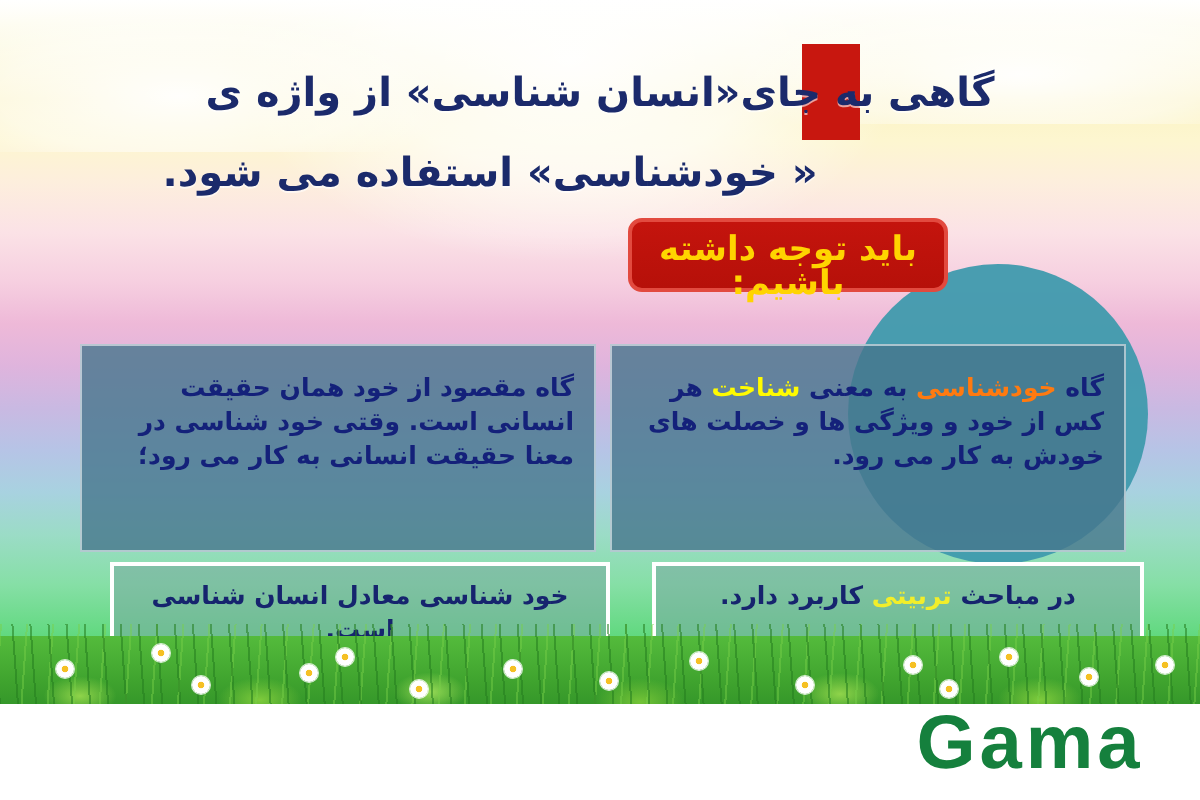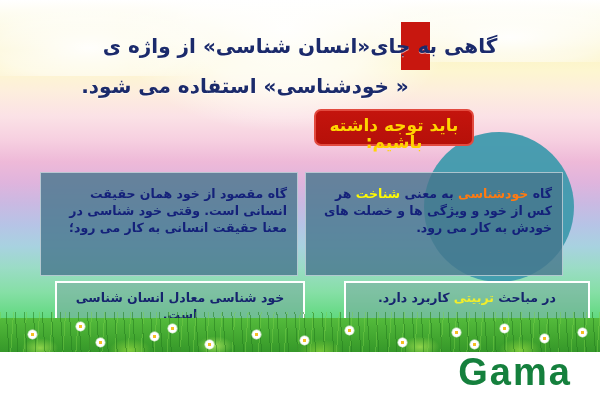--- a/index.html
+++ b/index.html
@@ -193,21 +193,21 @@
     height: 46px;
     background: rgba(120,170,160,0.58);
     border: 2px solid #ffffff;
     color: #16246e;
     font-size: 12.5px;
     line-height: 17px;
     text-align: center;
     padding: 6px 8px;
   }
   .card-sub-left  { left: 55px;  width: 250px; }
-  .card-sub-right { left: 344px; width: 246px; }
+  .card-sub-right { left: 326px; width: 246px; }
 
   .hl-orange { color: #ff7a10; }
   .hl-yellow { color: #fffb00; }
   .hl-yellow-2 { color: #f2ee2a; }
 </style>
 </head>
 <body>
 
 <div id="slide">
 

